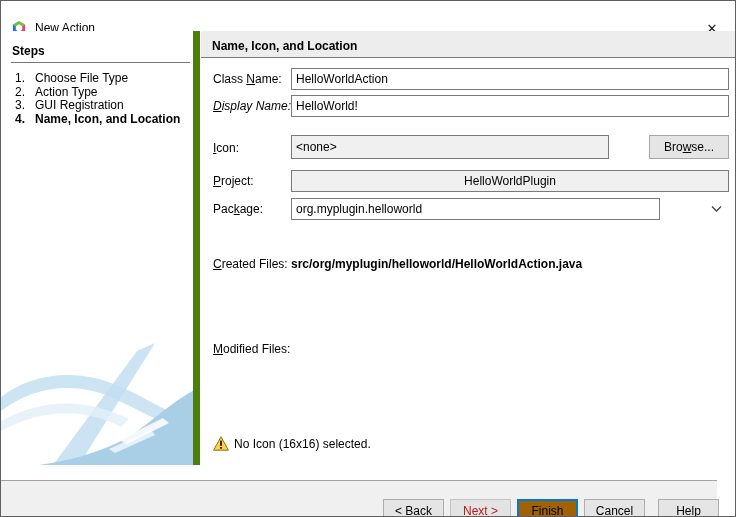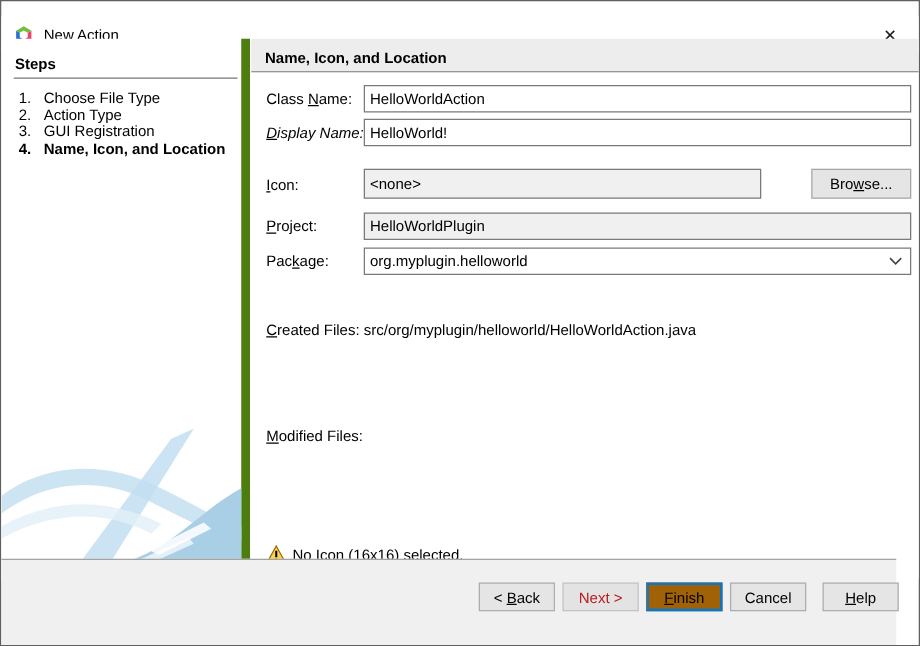--- a/index.html
+++ b/index.html
@@ -37,33 +37,33 @@
   .main{position:absolute;left:200px;top:57px;right:0;bottom:53px;background:#fff;}
   .lbl{position:absolute;left:12px;white-space:nowrap;}
   .mn{text-decoration:underline;}
   .field{
     position:absolute;left:90px;width:438px;height:22px;
     border:1px solid #7a7a7a;background:#fff;color:#000;
     font-family:"Liberation Sans",sans-serif;font-size:12px;padding:1px 4px;margin:0;
   }
   .field.ro{background:#f0f0f0;}
   .combo-wrap{position:absolute;left:90px;top:140px;width:438px;height:22px;}
-  .combo-wrap .field{left:0;top:0;width:438px;padding-right:24px;}
+  .combo-wrap .field{left:0;top:0;width:369px;padding-right:24px;}
   .combo-arrow{position:absolute;right:7px;top:7px;width:11px;height:8px;}
   .browse-btn{
     position:absolute;left:448px;top:77px;width:80px;height:24px;
     background:#e5e5e5;border:1px solid #a7a7a7;
     font-family:"Liberation Sans",sans-serif;font-size:12px;color:#000;padding:0;
   }
   .value-text{position:absolute;left:90px;white-space:nowrap;}
   .warning-row{position:absolute;left:12px;top:378px;height:16px;}
   .warn-icon{position:absolute;left:0;top:0;width:16px;height:15px;}
   .warn-text{position:absolute;left:21px;top:1px;white-space:nowrap;}
   
-  .footer{position:absolute;left:0;right:18px;bottom:0;height:69px;background:#f0f0f0;border-top:1px solid #a3a3a3;}
+  .footer{position:absolute;left:0;right:18px;bottom:0;height:36px;background:#f0f0f0;border-top:1px solid #a3a3a3;}
   .btn{
     position:absolute;top:18px;width:61px;height:23px;
     background:#e5e5e5;border:1px solid #adadad;
     font-family:"Liberation Sans",sans-serif;font-size:12px;color:#000;padding:0;text-align:center;
   }
   .btn-back{left:382px;}
   .btn-next{left:449px;color:#b91c1c;border-color:#c3c3c3;background:#e3e3e3;}
   .btn-finish{left:516px;border:1px solid #0078d7;box-shadow:inset 0 0 0 1px #0078d7;background:#a16207;}
   .btn-cancel{left:583px;}
   .btn-help{left:657px;}
@@ -123,32 +123,32 @@
     <input class="field" style="top: 10px;" value="HelloWorldAction">
 
     <div class="lbl" style="top:41px;font-style:italic;"><span class="mn">D</span><span>isplay Name:</span></div>
     <input class="field" style="top: 37px;" value="HelloWorld!">
 
     <div class="lbl" style="top:83px;"><span class="mn">I</span><span>con:</span></div>
     <input class="field ro" style="top: 77px; width: 318px; height: 24px;" readonly="" value="&lt;none&gt;">
     <button class="browse-btn"><span>Bro</span><span class="mn">w</span><span>se...</span></button>
 
     <div class="lbl" style="top:116px;"><span class="mn">P</span><span>roject:</span></div>
-    <input class="field ro" style="top: 112px;" readonly="" value="HelloWorldPlugin">
+    <input class="field ro" style="top: 112px; text-align: center;" readonly="" value="HelloWorldPlugin">
 
     <div class="lbl" style="top:144px;"><span>Pac</span><span class="mn">k</span><span>age:</span></div>
     <div class="combo-wrap">
       <input class="field" value="org.myplugin.helloworld" style="">
       <svg class="combo-arrow" viewBox="0 0 11 8">
         <polyline points="1,1.5 5.5,6 10,1.5" fill="none" stroke="#444" stroke-width="1.3"></polyline>
       </svg>
     </div>
 
     <div class="lbl" style="top:199px;"><span class="mn">C</span><span>reated Files:</span></div>
-    <div class="value-text" style="top:199px;">src/org/myplugin/helloworld/HelloWorldAction.java</div>
+    <div class="value-text" style="top:199px;font-weight:bold;">src/org/myplugin/helloworld/HelloWorldAction.java</div>
 
     <div class="lbl" style="top:284px;"><span class="mn">M</span><span>odified Files:</span></div>
 
     <div class="warning-row">
       <svg class="warn-icon" viewBox="0 0 16 15">
         <path d="M8 0.8 L15.4 14.2 L0.6 14.2 Z" fill="#ffd24a" stroke="#8f6f0a" stroke-width="1"></path>
         <rect x="7.2" y="4.6" width="1.6" height="5.2" fill="#000"></rect>
         <rect x="7.2" y="11" width="1.6" height="1.7" fill="#000"></rect>
       </svg>
       <span class="warn-text">No Icon (16x16) selected.</span>

